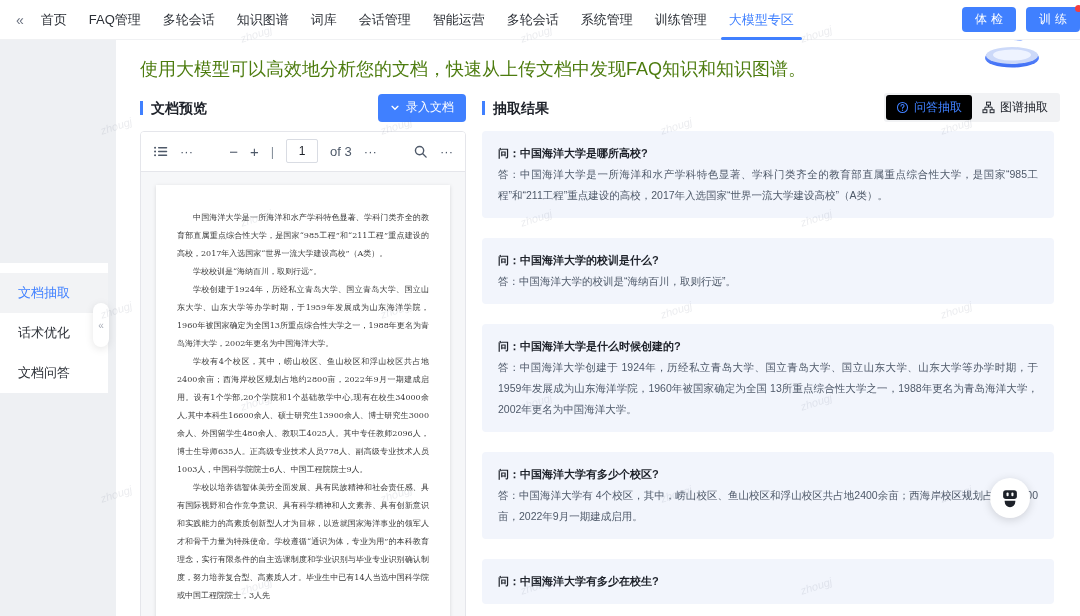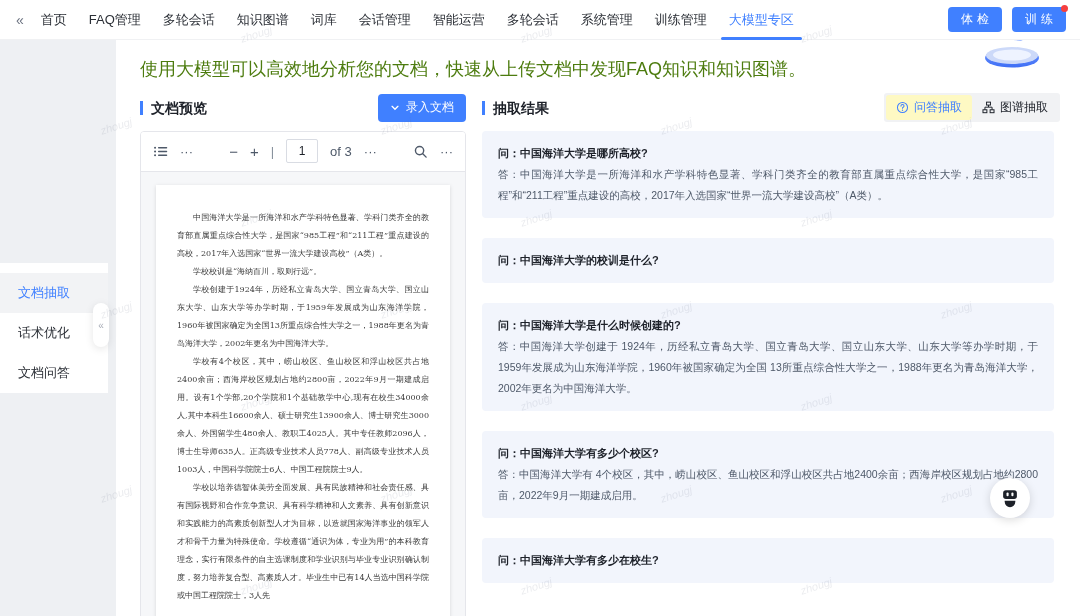--- a/index.html
+++ b/index.html
@@ -9,21 +9,21 @@
   
   .topnav{height:40px;background:#fff;display:flex;align-items:center;
     border-bottom:1px solid #f0f1f3;position:relative;z-index:5;}
   .nav-collapse{margin:0 6px 0 16px;color:#6b7280;font-size:14px;cursor:pointer;}
   .nav-items{display:flex;align-items:center;height:100%;}
   .nav-item{margin:0 11px;font-size:13px;color:#2b2f36;height:40px;line-height:40px;
     cursor:pointer;position:relative;white-space:nowrap;}
   .nav-item.active{color:#4080ff;}
   .nav-item.active::after{content:"";position:absolute;left:-8px;right:-8px;bottom:0;
     height:3px;background:#4080ff;border-radius:2px;}
-  .nav-actions{margin-left:auto;display:flex;gap:10px;padding-right:14px;align-items:flex-end;}
+  .nav-actions{margin-left:auto;display:flex;gap:10px;align-items:flex-end;}
   .topbtn{background:#4080ff;color:#fff;font-size:12px;border:none;border-radius:4px;
     height:25px;padding:0 9px;letter-spacing:4px;text-indent:4px;cursor:pointer;position:relative;}
   .topbtn.has-dot::after{content:"";position:absolute;top:-2px;right:-2px;width:7px;height:7px;
     background:#f53f3f;border-radius:50%;}
 
   
   .shell{display:flex;height:576px;align-items:center;}
   .sidebar{width:108px;background:#fff;padding-top:10px;flex:none;}
   .side-item{height:40px;line-height:40px;padding-left:18px;font-size:13px;color:#2b2f36;cursor:pointer;}
   .side-item.active{color:#4080ff;background:#f2f3f5;}
@@ -66,21 +66,21 @@
   .pdf-area{flex:1;min-height:0;background:#f6f7f9;padding:13px 15px;overflow:hidden;}
   .pdf-page{height:100%;background:#fff;box-shadow:0 1px 4px rgba(0,0,0,.13);
     padding:24px 21px;font-family:"DejaVu Serif","Liberation Serif",serif;
     font-size:8px;color:#3a3a3a;line-height:18px;overflow:hidden;}
   .doc-para{margin:0;text-indent:2em;text-align:justify;}
 
   
   .toggle{background:#f1f2f4;border-radius:3px;padding:2px;display:flex;font-size:12px;}
   .toggle-opt{padding:4px 10px;display:flex;align-items:center;gap:5px;color:#1d2129;
     border-radius:3px;cursor:pointer;white-space:nowrap;}
-  .toggle-opt.active{background:#fef9c3;color:#4080ff;}
+  .toggle-opt.active{background:#000000;color:#4080ff;}
   .cards{flex:1;min-height:0;overflow-y:auto;display:flex;flex-direction:column;gap:20px;padding-right:6px;}
   .cards::-webkit-scrollbar{width:6px;}
   .cards::-webkit-scrollbar-thumb{background:#c9ced6;border-radius:3px;}
   .cards::-webkit-scrollbar-track{background:transparent;}
   .qa-card{background:#f2f5fc;border-radius:4px;padding:12px 16px;font-size:10.5px;line-height:21px;flex:none;}
   .qa-q{font-weight:bold;color:#1d2129;font-size:11px;}
   .qa-a{color:#4e5969;margin-top:0;text-align:justify;}
   .qa-a .pfx{color:#4e5969;}
 
   
@@ -255,20 +255,21 @@
                 </div>
               </div>
           </div>
           <div class="cards" id="qa-cards">
               <div class="qa-card">
                 <div class="qa-q"><span class="pfx">问：</span><span>中国海洋大学是哪所高校?</span></div>
                 <div class="qa-a"><span class="pfx">答：</span><span>中国海洋大学是一所海洋和水产学科特色显著、学科门类齐全的教育部直属重点综合性大学，是国家“985工程”和“211工程”重点建设的高校，2017年入选国家“世界一流大学建设高校”（A类）。</span></div>
               </div>
               <div class="qa-card">
                 <div class="qa-q"><span class="pfx">问：</span><span>中国海洋大学的校训是什么?</span></div>
+                <div class="qa-a"><span class="pfx">答：</span><span>中国海洋大学的校训是“海纳百川，取则行远”。</span></div>
               </div>
               <div class="qa-card">
                 <div class="qa-q"><span class="pfx">问：</span><span>中国海洋大学是什么时候创建的?</span></div>
                 <div class="qa-a"><span class="pfx">答：</span><span>中国海洋大学创建于 1924年，历经私立青岛大学、国立青岛大学、国立山东大学、山东大学等办学时期，于 1959年发展成为山东海洋学院，1960年被国家确定为全国 13所重点综合性大学之一，1988年更名为青岛海洋大学，2002年更名为中国海洋大学。</span></div>
               </div>
               <div class="qa-card">
                 <div class="qa-q"><span class="pfx">问：</span><span>中国海洋大学有多少个校区?</span></div>
                 <div class="qa-a"><span class="pfx">答：</span><span>中国海洋大学有 4个校区，其中，崂山校区、鱼山校区和浮山校区共占地2400余亩；西海岸校区规划占地约2800亩，2022年9月一期建成启用。</span></div>
               </div>
               <div class="qa-card">

